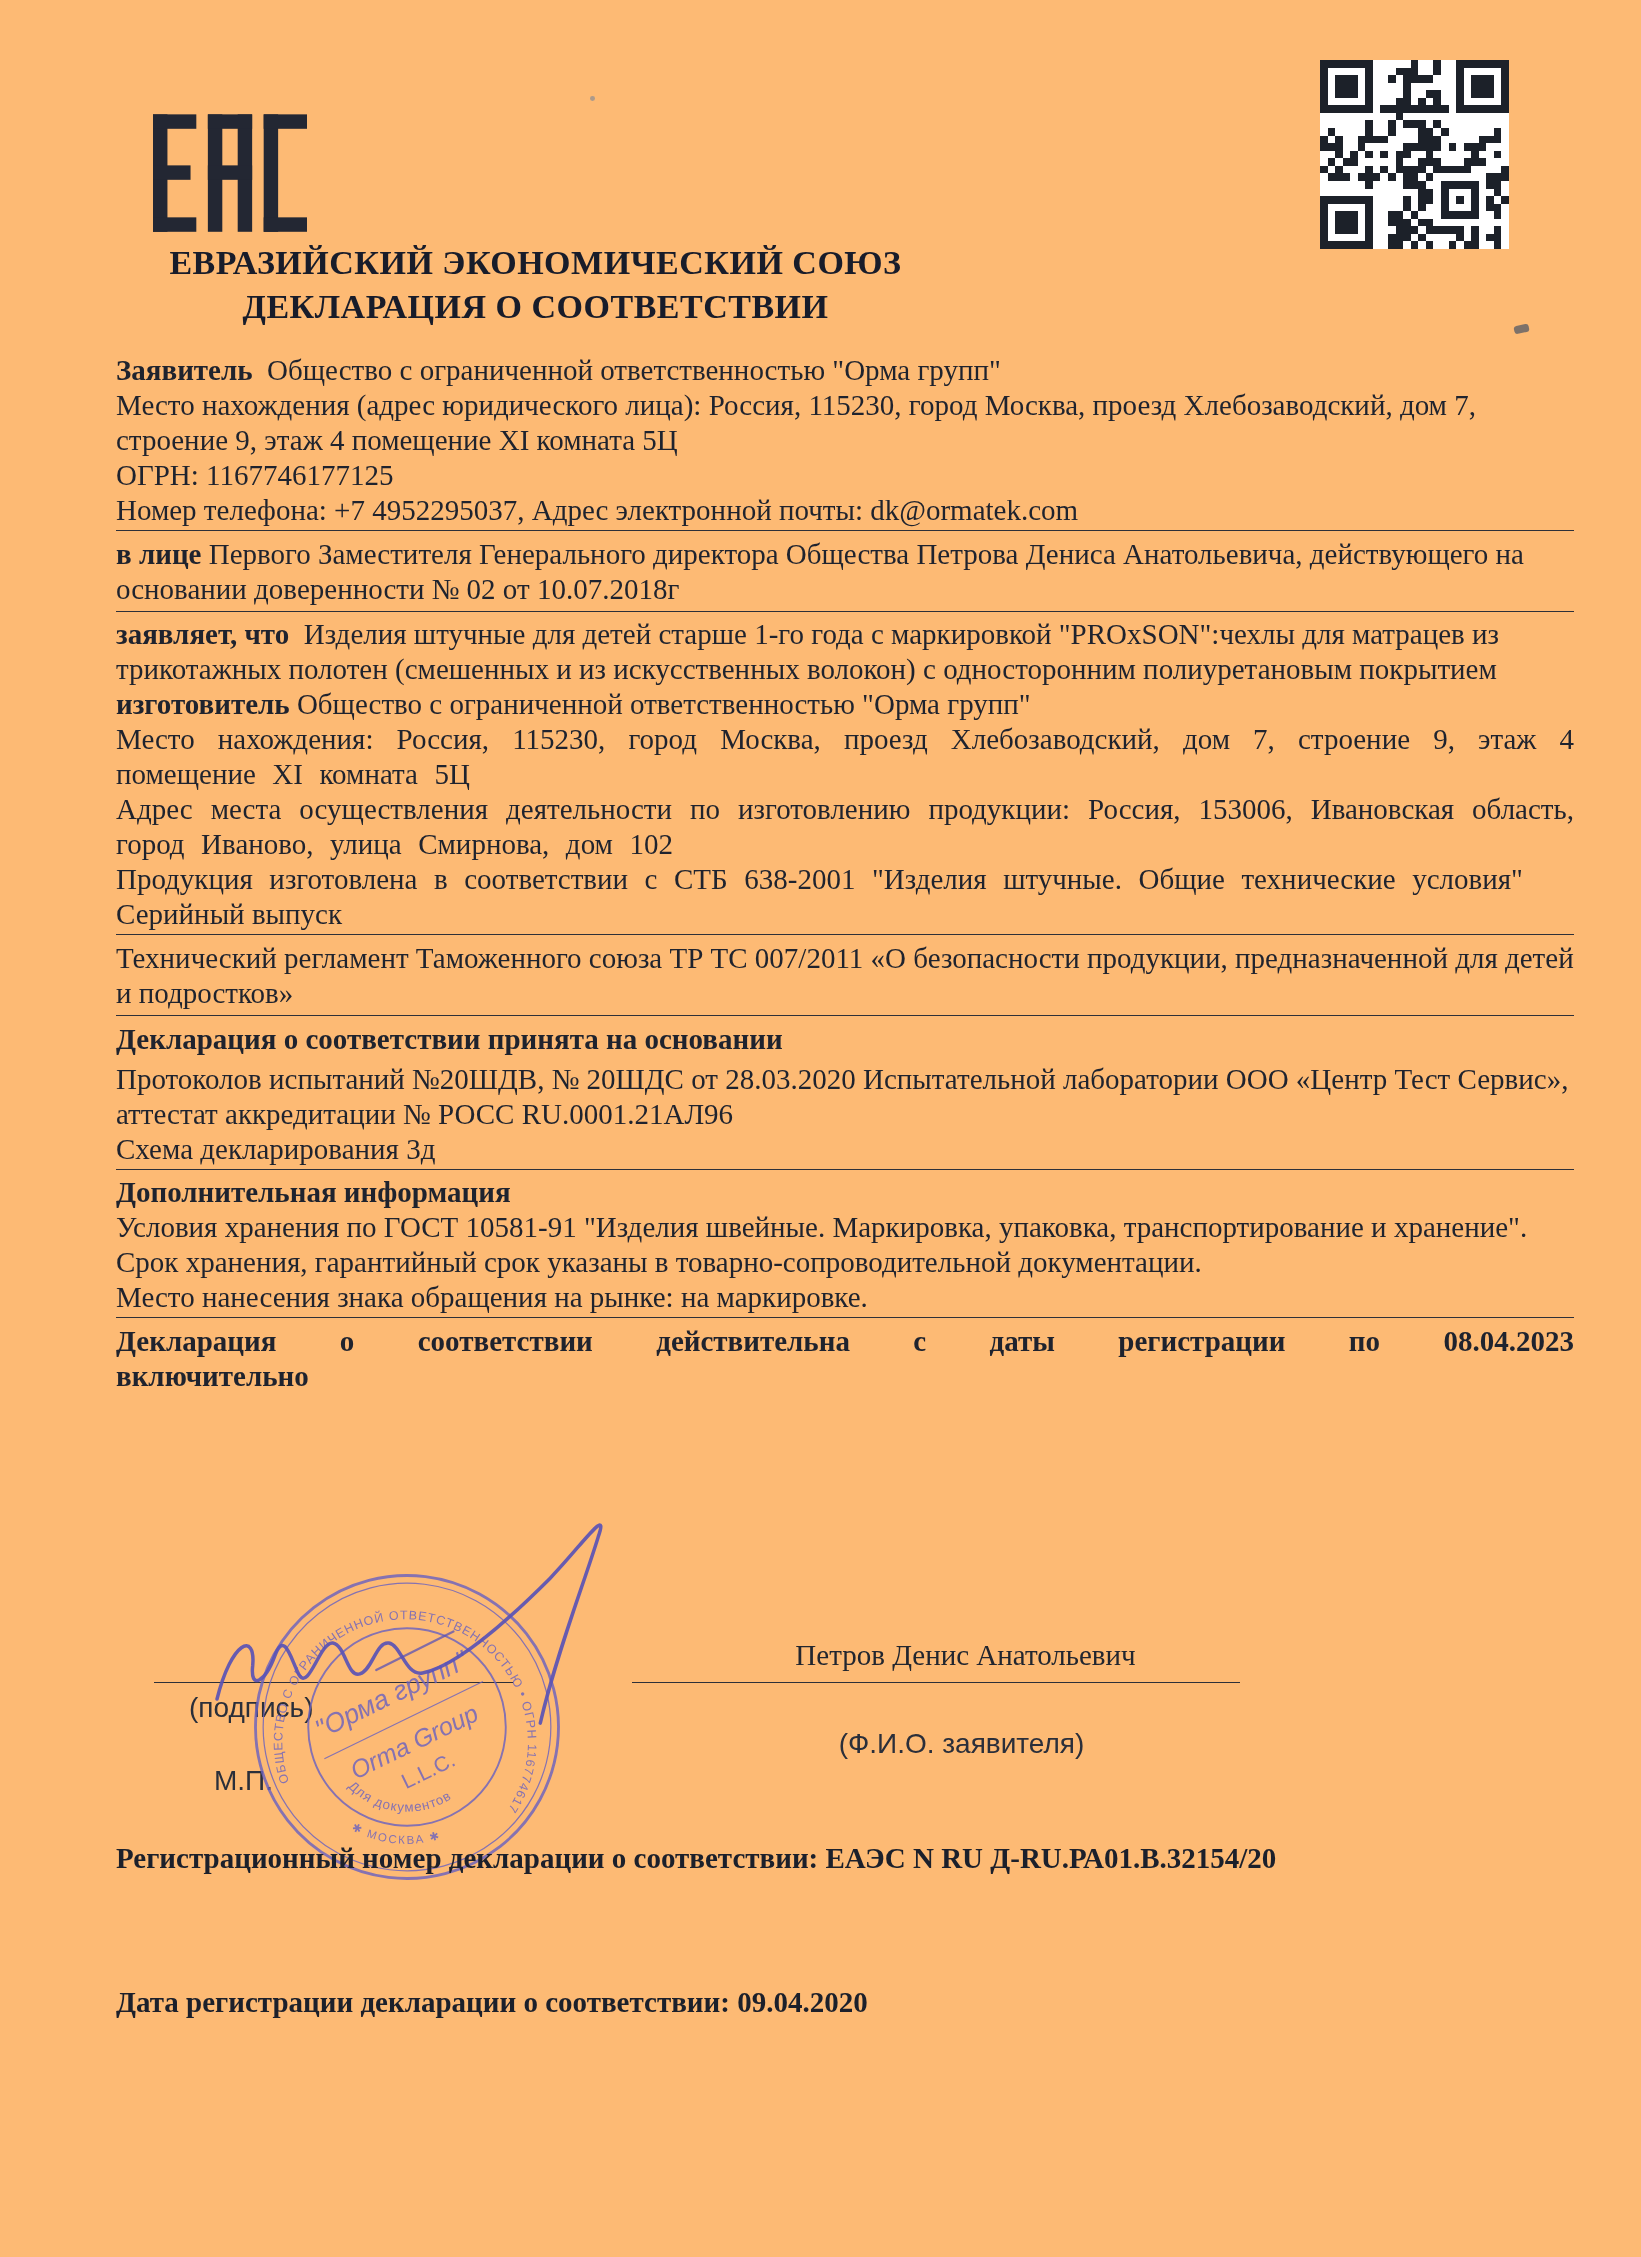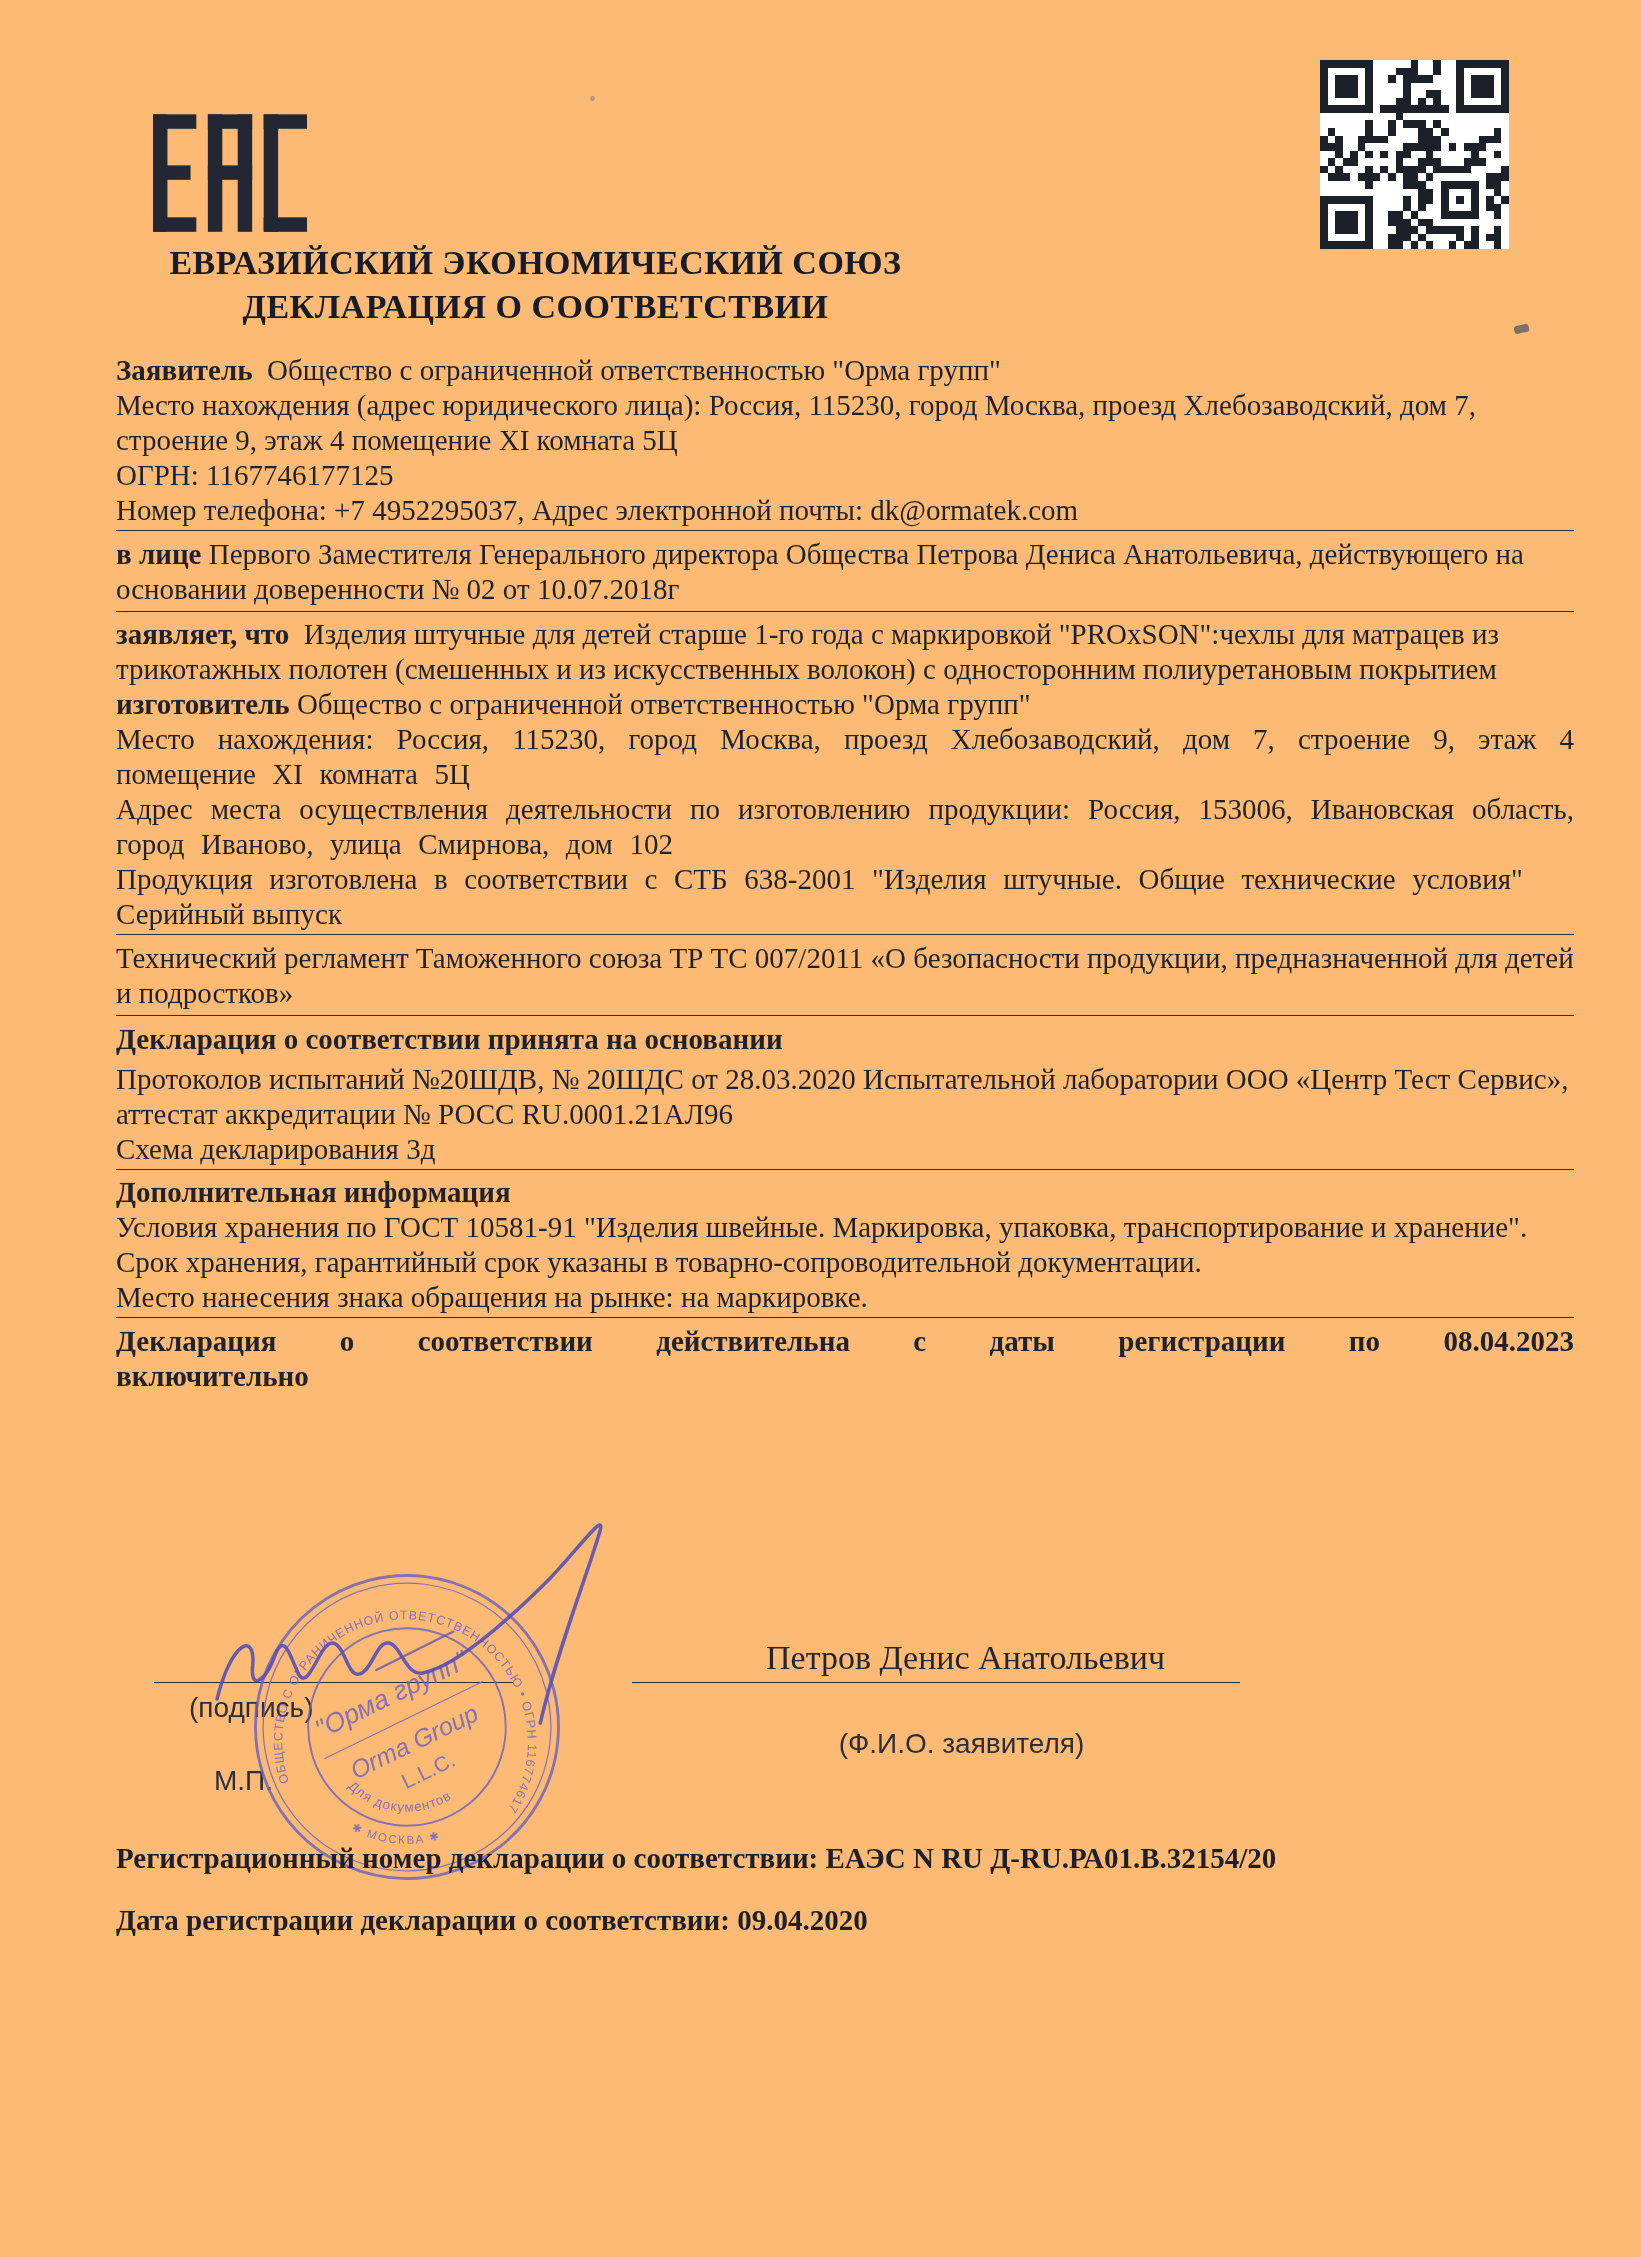--- a/index.html
+++ b/index.html
@@ -37,21 +37,21 @@
   .validity{font-weight:bold;}
   .validity .full-justify{text-align:justify;text-align-last:justify;}
   
   .sig-line{position:absolute;border-top:1.9px solid #2e3038;height:0;}
   .sig-label{
     position:absolute;font-family:"Liberation Sans","DejaVu Sans",sans-serif;
     font-size:28px;color:#2b2f3a;
   }
   .sig-name{
     position:absolute;left:676px;top:1639px;width:579px;text-align:center;
-    font-size:34px;color:#22262f;
+    font-size:29px;color:#22262f;
   }
   .stamp{position:absolute;left:244px;top:1564px;width:326px;height:326px;opacity:.82;transform:rotate(7deg);}
   .autograph{position:absolute;left:135px;top:1477px;width:579px;height:280px;pointer-events:none;}
   
   .footer-line{
     position:absolute;left:116px;width:1458px;font-weight:bold;font-size:29px;color:#1c202b;
   }
   
   .artifact1{position:absolute;left:1514px;top:325px;width:14.5px;height:7.7px;background:#5c5f66;border-radius:2.9px;transform:rotate(-12deg);opacity:.8;}
   .artifact2{position:absolute;left:590px;top:96px;width:4.8px;height:4.8px;background:#8a8d94;border-radius:50%;opacity:.7;}
@@ -456,18 +456,18 @@
   <svg class="autograph" viewBox="0 0 600 290">
     <path d="M 85 230 C 100 170 125 160 122 195 C 119 222 135 212 145 185
              C 155 158 162 190 170 205 C 180 222 192 170 205 172
              C 218 174 220 208 233 204 C 246 200 250 170 263 172
              C 276 174 280 206 298 203 C 330 197 380 155 430 105
              C 462 72 492 28 480 62 C 466 108 436 185 420 255" fill="none" stroke="#5a52b5" stroke-width="3.6" stroke-linecap="round" opacity=".92"></path>
     <path d="M 250 200 C 270 190 300 175 330 160" fill="none" stroke="#5a52b5" stroke-width="2.4" stroke-linecap="round" opacity=".75"></path>
   </svg>
 
   <div class="footer-line" style="top:1842px;">Регистрационный номер декларации о соответствии: ЕАЭС N RU Д-RU.РА01.В.32154/20</div>
-  <div class="footer-line" style="top:1904px;font-family:Liberation Serif, serif;">Дата регистрации декларации о соответствии: 09.04.2020</div>
+  <div class="footer-line" style="top:1986px;font-family:Liberation Serif, serif;">Дата регистрации декларации о соответствии: 09.04.2020</div>
 
   <div class="artifact1"></div>
   <div class="artifact2"></div>
 </div>
 
 
 </body></html>

